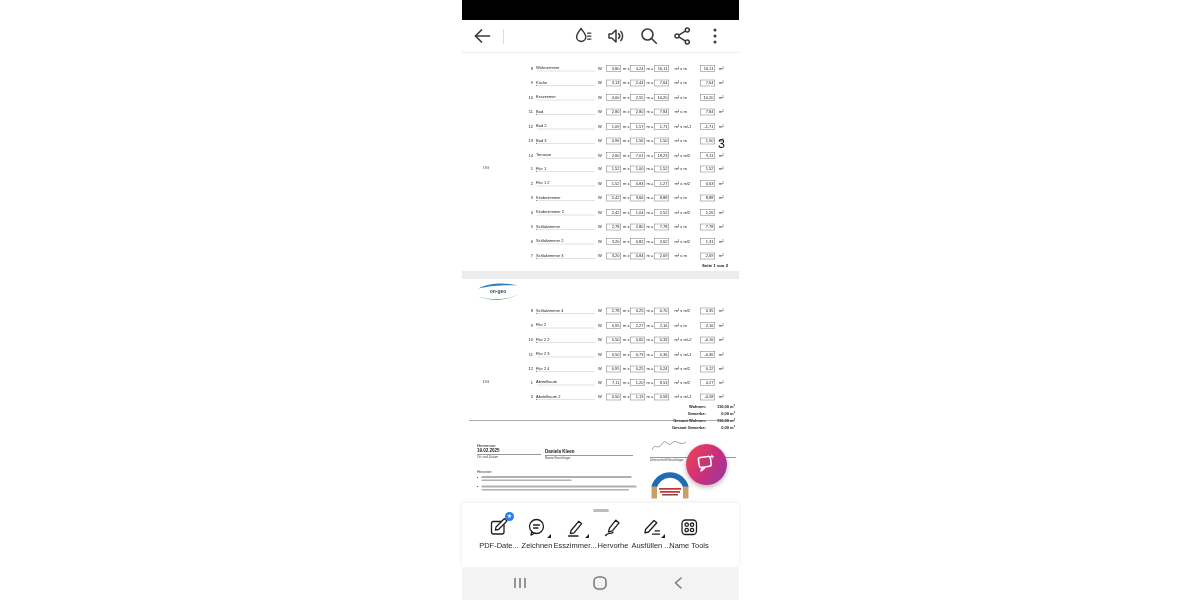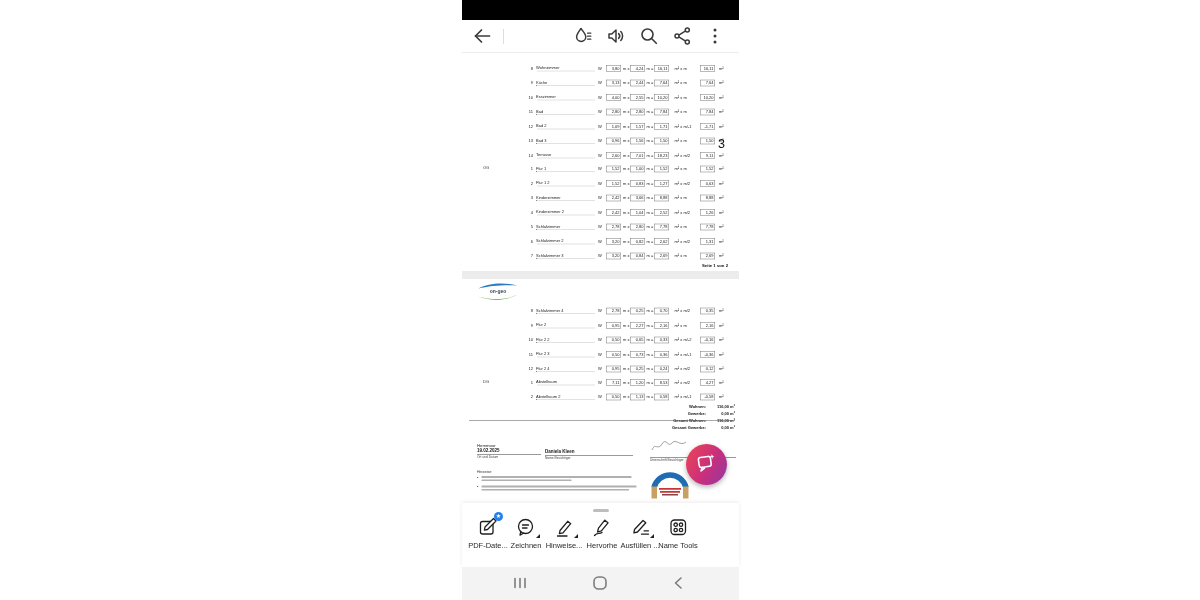--- a/index.html
+++ b/index.html
@@ -53,21 +53,21 @@
   .blines{flex:1;}
   .bl{height:3.5px;background:#b0b0b0;margin-bottom:3px;border-radius:1px;}
   .seal{position:absolute;left:372px;top:797px;}
   
   .fab{position:absolute;left:224px;top:444px;width:41px;height:41px;border-radius:50%;
        background:linear-gradient(120deg,#ea4456 5%,#c92f7d 55%,#8e3aa0 100%);
        display:flex;align-items:center;justify-content:center;box-shadow:0 2px 5px rgba(0,0,0,.3);}
   
   .sheet{position:absolute;left:0;top:503px;width:277px;height:64px;background:#fff;box-shadow:0 -1px 4px rgba(0,0,0,.08);}
   .handle{width:16px;height:3px;border-radius:2px;background:#bdbdbd;margin:6px auto 0;}
-  .tools{display:flex;margin:4px 0 0 7px;}
+  .tools{display:flex;margin:4px 0 0 18px;}
   .tool{width:38px;display:flex;flex-direction:column;align-items:center;}
   .ticon{position:relative;width:22px;height:22px;}
   .badge{position:absolute;top:-4px;right:-4px;width:9px;height:9px;border-radius:50%;background:#2680eb;color:#fff;font-size:6px;line-height:9px;text-align:center;}
   .subtri{position:absolute;right:-3px;bottom:0;width:0;height:0;border-left:4px solid transparent;border-bottom:4px solid #222;}
   .tlabel{font-size:7.5px;color:#2a2a2a;white-space:nowrap;margin-top:3px;}
   
   .navbar{position:absolute;left:0;top:567px;width:277px;height:33px;background:#f3f3f3;}
   .nav-ic{position:absolute;top:9px;width:18px;height:18px;display:flex;align-items:center;justify-content:center;}
 </style>
 </head>
@@ -529,21 +529,21 @@
               <path d="M5.8 15.5 5 19.2l3.8-2.2"></path>
               <path d="M7.5 9h6M7.5 12h4.5"></path>
             </svg><div class="subtri"></div></div>
           <div class="tlabel">Zeichnen</div>
         </div>
         <div class="tool">
           <div class="ticon"><svg width="22" height="22" viewBox="0 0 22 22" fill="none" stroke="#1f1f1f" stroke-width="1.3" stroke-linecap="round" stroke-linejoin="round">
               <path d="M7 14.5 14.7 5.3l3 2.4-7.7 9.2-3.6.8.6-3.2Z"></path>
               <path d="M4.5 20h9.5"></path>
             </svg><div class="subtri"></div></div>
-          <div class="tlabel">Hinweise...</div>
+          <div class="tlabel">Esszimmer...</div>
         </div>
         <div class="tool">
           <div class="ticon"><svg width="22" height="22" viewBox="0 0 22 22" fill="none" stroke="#1f1f1f" stroke-width="1.3" stroke-linecap="round" stroke-linejoin="round">
               <path d="M13.8 4.2l3.2 2.6-6.6 8-3.9 1.2 1-3.9 6.3-8Z"></path>
               <path d="M3.5 19.5c2.5-3.5 5-1 7.5-3"></path>
             </svg></div>
           <div class="tlabel">Hervorhe</div>
         </div>
         <div class="tool">
           <div class="ticon"><svg width="22" height="22" viewBox="0 0 22 22" fill="none" stroke="#1f1f1f" stroke-width="1.3" stroke-linecap="round" stroke-linejoin="round">

